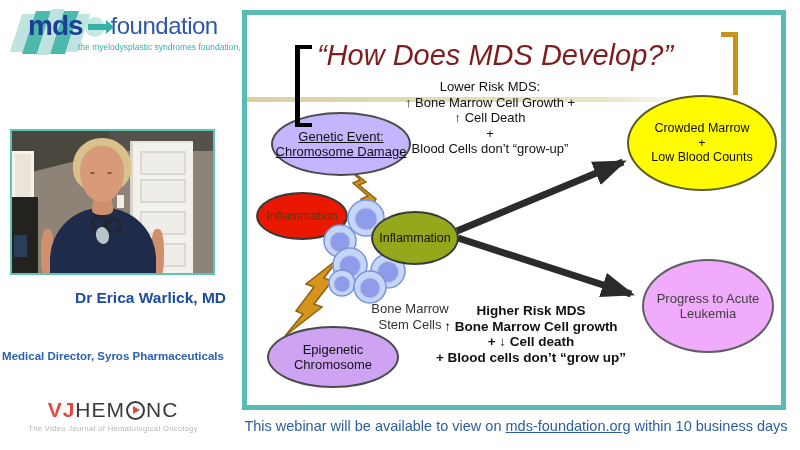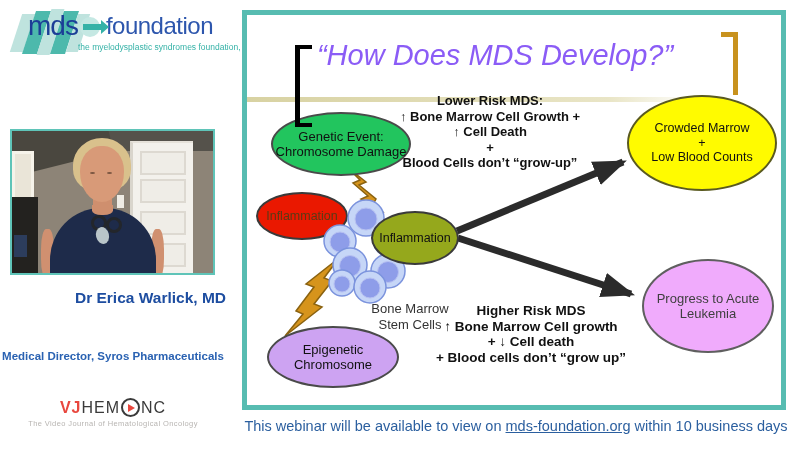--- a/index.html
+++ b/index.html
@@ -10,21 +10,21 @@
   .sidebar{position:absolute;left:0;top:0;width:242px;height:450px;background:#fff;}
 
   .mdslogo{position:absolute;left:12px;top:8px;width:218px;height:52px;}
   .mdslogo .shape{position:absolute;transform:skewX(-18deg);}
   .s1{left:4px;top:6px;width:13px;height:38px;background:#bfe3de;}
   .s2{left:17px;top:3px;width:15px;height:43px;background:#4db9ac;}
   .s3{left:32px;top:1px;width:13px;height:46px;background:#bfe3de;}
   .s4{left:45px;top:3px;width:15px;height:43px;background:#4db9ac;}
   .s5{left:60px;top:6px;width:12px;height:38px;background:#bfe3de;}
   .mdsrow{position:absolute;left:16px;top:2px;white-space:nowrap;display:flex;align-items:center;}
-  .mds-mds{font-size:28px;font-weight:normal;color:#1c3e97;letter-spacing:-1px;}
+  .mds-mds{font-size:28px;font-weight:bold;color:#1c3e97;letter-spacing:-1px;}
   .arrowicon{position:relative;width:26px;height:24px;margin:0 1px;}
   .arrowicon .circ{position:absolute;left:1px;top:3px;width:20px;height:20px;border-radius:50%;background:#c5e8e3;}
   .arrowicon .bar{position:absolute;left:4px;top:10px;width:19px;height:6px;background:#35b2a7;}
   .arrowicon .head{position:absolute;left:22px;top:6px;width:0;height:0;
      border-left:8px solid #35b2a7;border-top:7px solid transparent;border-bottom:7px solid transparent;}
   .mds-found{font-size:24px;font-weight:400;color:#2d56ad;letter-spacing:-0.5px;}
   .mds-tag{position:absolute;left:66px;top:34px;font-size:8.5px;color:#35b2a7;white-space:nowrap;}
 
   .video{position:absolute;left:10px;top:129px;width:201px;height:142px;border:2px solid #5fc4b8;
          background:#8d8477;overflow:hidden;}
@@ -49,49 +49,49 @@
   .v-neck2{position:absolute;left:80px;top:74px;width:21px;height:10px;background:#cf8f6e;border-radius:0 0 45% 45%;}
   .v-ring{position:absolute;width:10px;height:10px;border:3px solid #23262b;border-radius:50%;background:transparent;}
   .v-pend{position:absolute;left:84px;top:96px;width:13px;height:17px;background:#b9c5c9;border-radius:50%;transform:rotate(-14deg);}
 
   .speaker-name{position:absolute;left:0;top:289px;width:226px;text-align:right;
                 font-size:15.5px;font-weight:bold;color:#1d4da0;}
   .speaker-role{position:absolute;left:0;top:314px;width:226px;text-align:center;
                 font-size:11.5px;font-weight:bold;color:#2a62b2;margin-top:36px;}
 
   .vjlogo{position:absolute;left:0;top:398px;width:226px;text-align:center;}
-  .vjrow{display:inline-flex;align-items:center;font-size:16px;letter-spacing:1px;color:#3a3a3a;}
+  .vjrow{display:inline-flex;align-items:center;font-size:21px;letter-spacing:1px;color:#3a3a3a;}
   .vj-vj{color:#e8473e;font-weight:bold;}
   .vj-o{display:inline-block;position:relative;width:15px;height:15px;border:2.5px solid #3a3a3a;
         border-radius:50%;margin:0 1px;}
   .vj-play{position:absolute;left:5px;top:3.5px;width:0;height:0;border-left:7px solid #e8473e;
            border-top:4px solid transparent;border-bottom:4px solid transparent;}
   .vj-tag{font-size:7.5px;color:#b8b5b2;margin-top:2px;letter-spacing:0.4px;}
 
   
   .slide{position:absolute;left:242px;top:10px;width:534px;height:390px;border:5px solid #57bcb1;
          background:#fff;}
   .slide-title{position:absolute;left:28px;top:24px;width:440px;text-align:center;
-               font-size:29px;font-style:italic;color:#8b5cf6;z-index:4;white-space:nowrap;}
+               font-size:29px;font-style:italic;color:#7f1d1d;z-index:4;white-space:nowrap;}
   .bracket-black{position:absolute;left:48px;top:30px;width:12px;height:74px;
                  border-left:5px solid #000;border-top:4px solid #000;border-bottom:4px solid #000;z-index:4;}
   .bracket-gold{position:absolute;left:474px;top:17px;width:12px;height:58px;
                 border-right:5px solid #c8921e;border-top:5px solid #c8921e;z-index:2;}
   .tanline{position:absolute;left:0;top:82px;width:452px;height:5px;z-index:0;
            background:linear-gradient(to right,#d8d2a2,#e9e5c6 80%,rgba(233,229,198,0));}
 
   .txtblock{position:absolute;text-align:center;color:#111;z-index:4;}
-  .lower-risk{left:93px;top:78px;width:300px;font-size:13px;line-height:15.5px;font-weight:bold;}
+  .lower-risk{left:93px;top:64px;width:300px;font-size:13px;line-height:15.5px;}
   .higher-risk{left:134px;top:288px;width:300px;font-size:13.5px;line-height:15.5px;font-weight:bold;}
   .stemcells{left:103px;top:286px;width:120px;font-size:13px;line-height:16px;color:#333;}
 
   .ellipse{position:absolute;border-radius:50%;border:2px solid #4a4a4a;display:flex;
            flex-direction:column;justify-content:center;align-items:center;text-align:center;
            font-size:13px;line-height:1.18;color:#111;z-index:3;}
-  .el-genetic{left:24px;top:97px;width:136px;height:60px;background:#22c55e;}
+  .el-genetic{left:24px;top:97px;width:136px;height:60px;background:#c4b5fd;text-decoration:underline;}
   .el-red{left:9px;top:177px;width:88px;height:44px;background:#ea1800;color:#5a3a14;
           font-size:12.5px;z-index:1;border-color:#3a3a3a;}
   .el-green{left:124px;top:196px;width:84px;height:50px;background:#95a81c;font-size:12.5px;border-color:#3a3a3a;}
   .el-epi{left:20px;top:311px;width:128px;height:58px;background:#cda3f2;}
   .el-yellow{left:380px;top:80px;width:146px;height:92px;background:#fffb00;font-size:12.5px;border-color:#5a5a20;}
   .el-gray{left:395px;top:244px;width:128px;height:90px;background:#f0abfc;color:#3f3f3f;border-color:#5f5f5f;}
 
   .shapes-svg{position:absolute;left:0;top:0;width:534px;height:390px;z-index:2;}
 
   

